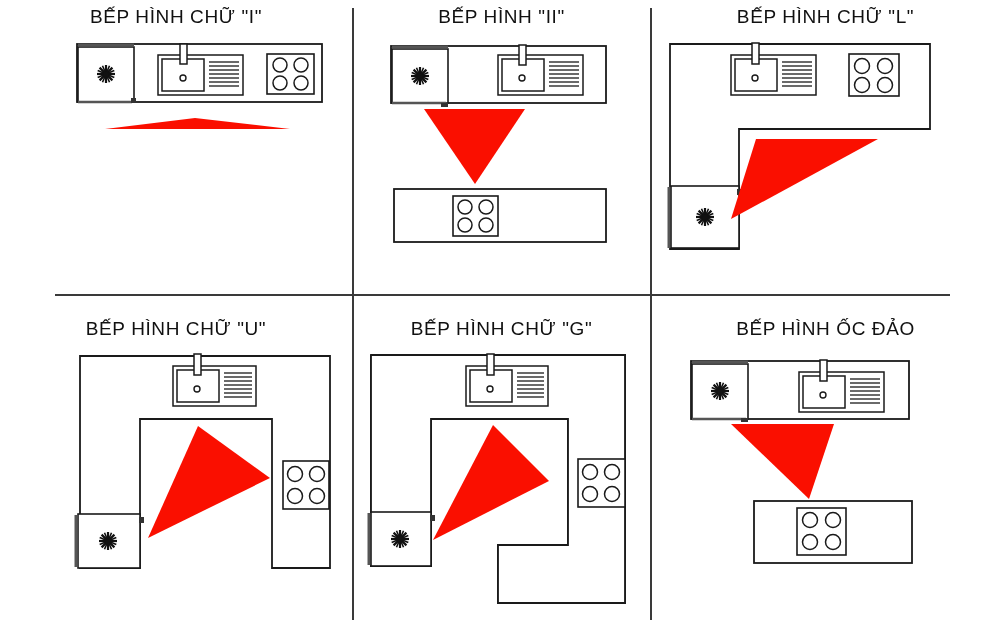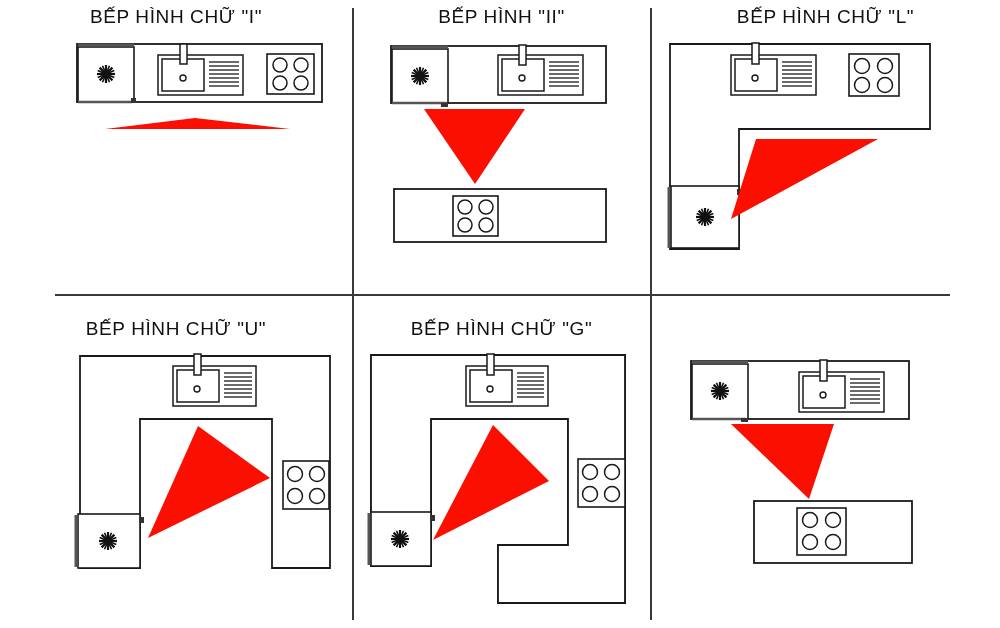--- a/index.html
+++ b/index.html
@@ -300,20 +300,21 @@
         <circle cx="259" cy="126" r="7.5" fill="#fff" stroke="#1a1a1a" stroke-width="1.5"></circle>
         <circle cx="237" cy="148" r="7.5" fill="#fff" stroke="#1a1a1a" stroke-width="1.5"></circle>
         <circle cx="259" cy="148" r="7.5" fill="#fff" stroke="#1a1a1a" stroke-width="1.5"></circle>
       </g>
 
       <polygon points="140,79 196,135 80,194" fill="#fa0f00"></polygon>
     </svg>
   </div>
 
   <div class="panel" style="left:651px;top:296px;width:349px;height:332px;">
+    <div class="panel-title" style="top:22px;">BẾP HÌNH  ỐC ĐẢO</div>
     <svg class="panel-svg" style="left:0;top:55px;" width="349" height="250" viewBox="0 0 349 250">
 
       <rect x="40" y="10" width="218" height="58" fill="#fff" stroke="#1a1a1a" stroke-width="1.8"></rect>
       <rect x="41" y="13" width="56" height="55" fill="#fff" stroke="#1a1a1a" stroke-width="1.6"></rect>
       <line x1="41" y1="11" x2="97" y2="11" stroke="#555" stroke-width="3"></line>
       <line x1="41" y1="68" x2="95" y2="68" stroke="#555" stroke-width="2.4"></line>
       <rect x="90" y="67" width="7" height="4" fill="#333"></rect>
       <g transform="translate(69,40)" stroke="#111" stroke-width="2.2" fill="none">
         <line x1="-9" y1="0" x2="9" y2="0"></line>
         <line x1="0" y1="-9" x2="0" y2="9"></line>

